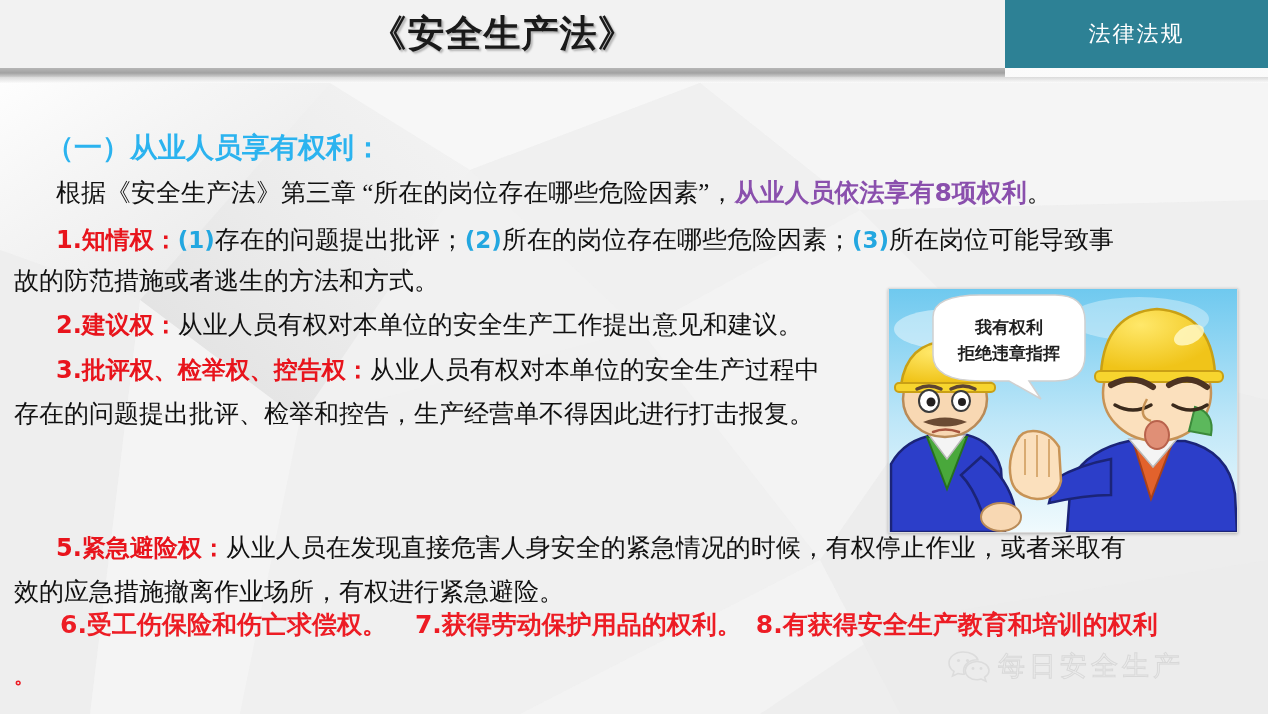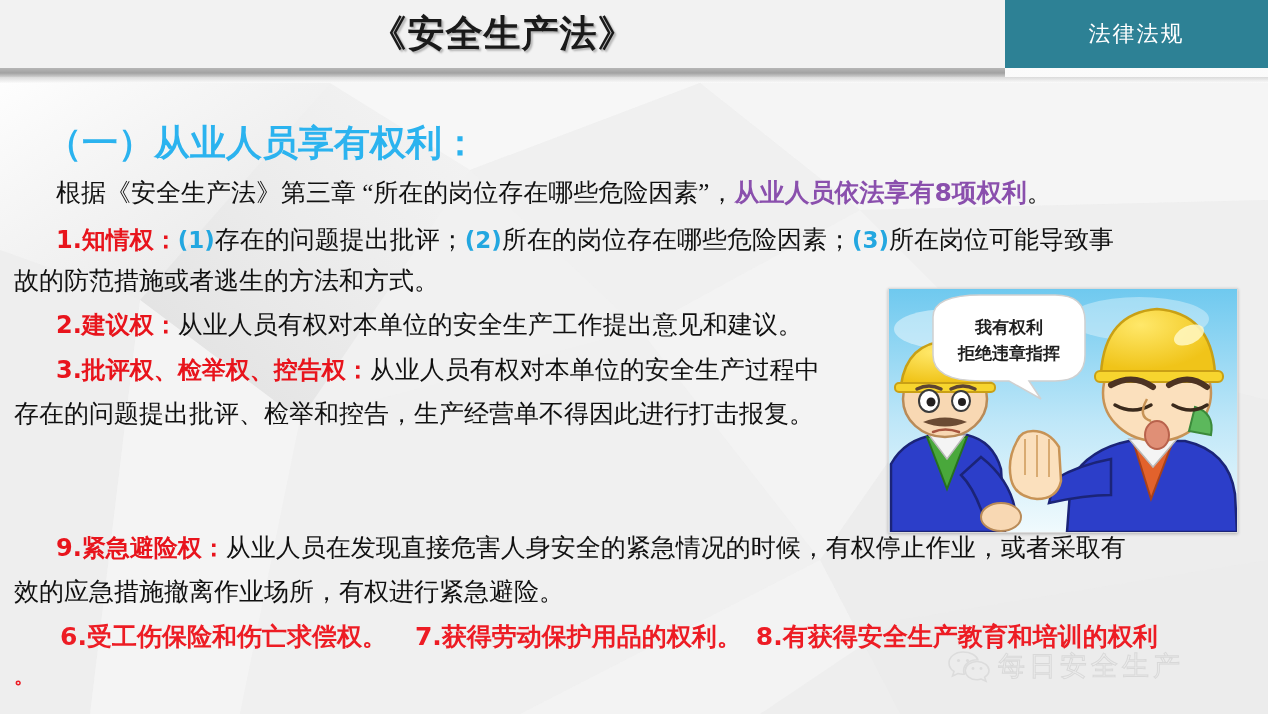--- a/index.html
+++ b/index.html
@@ -41,23 +41,23 @@
   }
   #header-bar-shadow{
     position:absolute;left:0;top:77px;width:1268px;height:6px;
     background:linear-gradient(180deg,rgba(0,0,0,.13),rgba(0,0,0,0));
   }
 
   
   #content{position:absolute;left:0;top:83px;width:1268px;height:631px;}
 
   #main-heading{
-    position:absolute;left:46px;top:36px;
-    font-family:"DejaVu Sans","Liberation Sans",sans-serif;
-    font-weight:bold;font-size:36px;color:#2bb3ef;
+    position:absolute;left:46px;top:46px;
+    font-family:"DejaVu Sans","Liberation Sans",sans-serif;
+    font-weight:bold;font-size:28px;color:#2bb3ef;
     letter-spacing:0px;white-space:nowrap;
   }
 
   .body-line{
     position:absolute;
     font-family:"Liberation Serif","DejaVu Serif",serif;
     font-size:25px;color:#111111;white-space:nowrap;
     line-height:1.1;
   }
   .ind{left:56px;}
@@ -156,25 +156,25 @@
       <span class="kw">2.建议权：</span><span>从业人员有权对本单位的安全生产工作提出意见和建议。</span>
     </div>
 
     <div class="body-line ind" style="top:273px;">
       <span class="kw">3.批评权、检举权、控告权：</span><span>从业人员有权对本单位的安全生产过程中</span>
     </div>
     <div class="body-line noind" style="top:317px;">存在的问题提出批评、检举和控告，生产经营单不得因此进行打击报复。</div>
 
 
     <div class="body-line ind" style="top:451px;">
-      <span class="kw">9.紧急避险权：</span><span>从业人员在发现直接危害人身安全的紧急情况的时候，有权停止作业，或者采取有</span>
+      <span class="kw">5.紧急避险权：</span><span>从业人员在发现直接危害人身安全的紧急情况的时候，有权停止作业，或者采取有</span>
     </div>
     <div class="body-line noind" style="top:495px;">效的应急措施撤离作业场所，有权进行紧急避险。</div>
 
-    <div class="body-line" style="left:60px;top:540px;">
+    <div class="body-line" style="left:60px;top:528px;">
       <span class="redline">6.受工伤保险和伤亡求偿权。</span><span style="display:inline-block;width:28px"></span><span class="redline">7.获得劳动保护用品的权利。</span><span style="display:inline-block;width:14px"></span><span class="redline">8.有获得安全生产教育和培训的权利</span>
     </div>
     <div class="body-line noind" style="top:578px;">
       <span class="redline" style="font-size:20px">。</span>
     </div>
   </div>
 
   <div id="cartoon">
     <svg width="348" height="243" viewBox="0 0 348 243">
       <defs>

